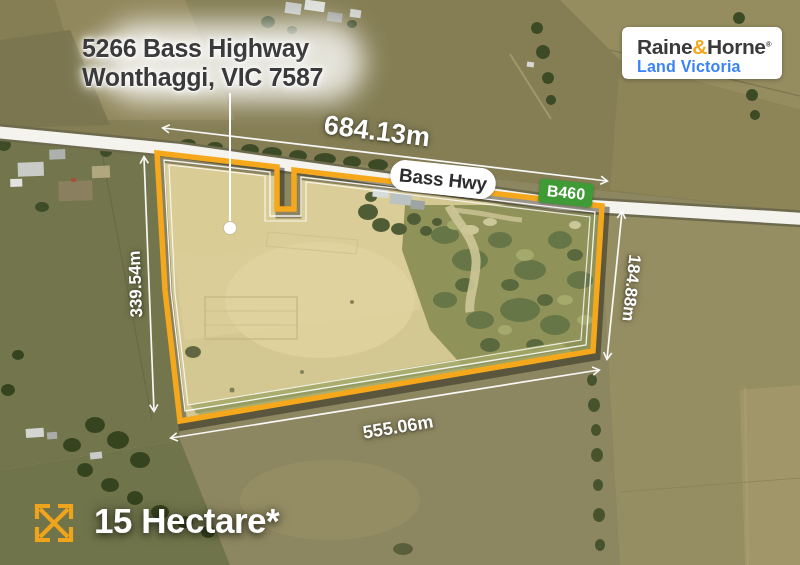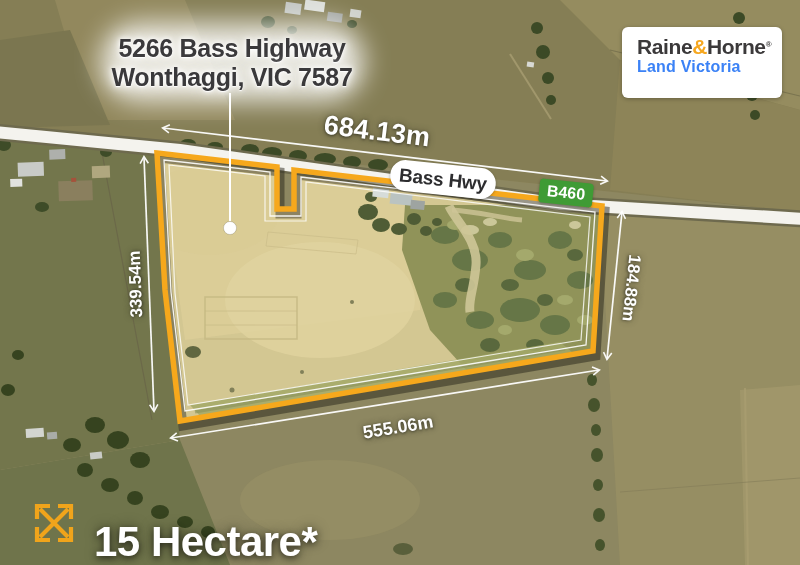--- a/index.html
+++ b/index.html
@@ -8,27 +8,27 @@
     font-family:"Liberation Sans",sans-serif;
     -webkit-font-smoothing:antialiased;
   }
   .stage svg.bg{position:absolute;left:0;top:0;display:block;}
   
   .addr-glow{
     position:absolute;left:100px;top:22px;width:265px;height:80px;
     background:rgba(255,255,255,.78);border-radius:44px;filter:blur(13px);
   }
   .addr{
-    position:absolute;left:82px;top:34px;width:300px;text-align:center;
+    position:absolute;left:82px;top:34px;width:300px;
     color:#3a393b;font-size:25px;font-weight:800;line-height:29px;letter-spacing:-.3px;
     text-shadow:0 0 5px #fff,0 0 10px #fff,0 0 18px #fff,0 1px 1px #fff;
   }
   
   .logo-card{
-    position:absolute;left:622px;top:27px;width:160px;height:71px;
+    position:absolute;left:622px;top:27px;width:160px;height:52px;
     background:#fff;border-radius:6px;box-shadow:0 1px 4px rgba(0,0,0,.28);
     padding:7px 0 16px 15px;box-sizing:border-box;
   }
   .logo-line1{font-size:21px;font-weight:800;color:#3b393a;letter-spacing:-.4px;line-height:22px;}
   .logo-line1 .amp{color:#f6a71f;}
   .logo-line1 .reg{font-size:8px;vertical-align:7px;}
   .logo-line2{font-size:16px;font-weight:600;color:#3b82f6;letter-spacing:.2px;line-height:18px;}
   
   .pill-bass{
     position:absolute;left:390px;top:164px;width:106px;height:31px;border-radius:17px;
@@ -50,21 +50,21 @@
   }
   .dim-top{left:297px;top:116px;width:160px;height:30px;font-size:27px;transform:rotate(6.9deg);}
   .dim-left{left:91px;top:274px;width:90px;height:20px;font-size:17px;transform:rotate(-92deg);}
   .dim-right{left:586px;top:278px;width:90px;height:20px;font-size:17px;transform:rotate(96deg);}
   .dim-bottom{left:348px;top:416px;width:100px;height:22px;font-size:18px;transform:rotate(-9.3deg);}
   
   .footer-text{
     position:absolute;color:#fff;font-weight:800;white-space:nowrap;
     text-shadow:0 2px 6px rgba(18,18,12,.7),0 0 14px rgba(18,18,12,.38);
   }
-  .area-label{left:94px;top:518px;font-size:42px;letter-spacing:-.5px;}
+  .area-label{left:94px;top:501px;font-size:35px;letter-spacing:-.5px;}
   .zone-label{left:360px;top:513px;font-size:29px;letter-spacing:-.3px;}
   .expand-icon{position:absolute;left:28px;top:497px;}
 </style>
 </head>
 <body>
 
 <div class="stage">
 
   <svg class="bg" width="800" height="565" viewBox="0 0 800 565">
     <defs>

